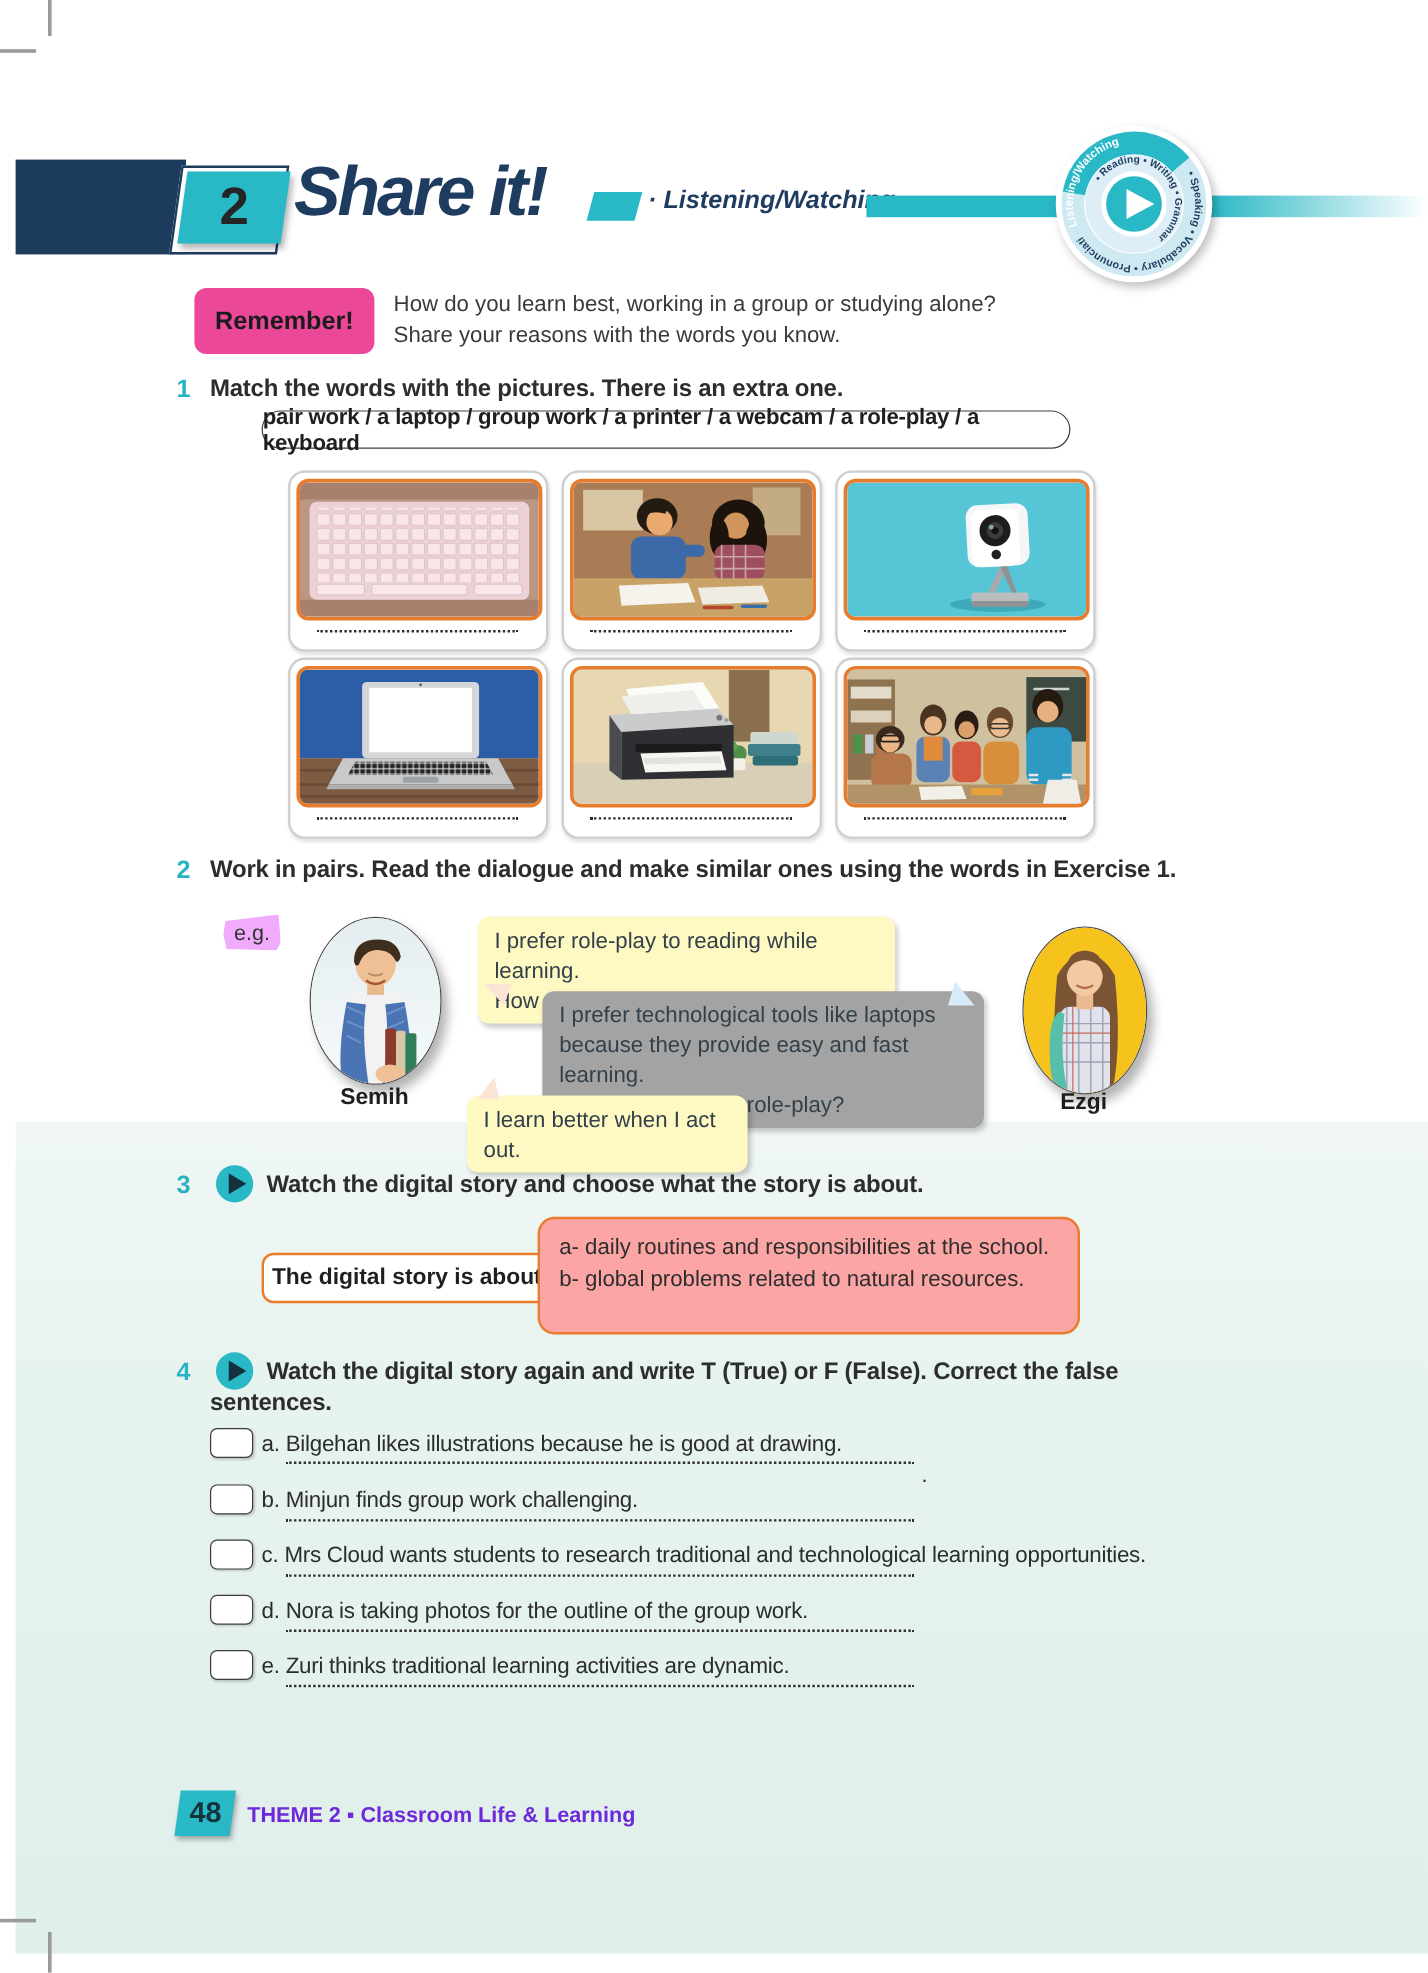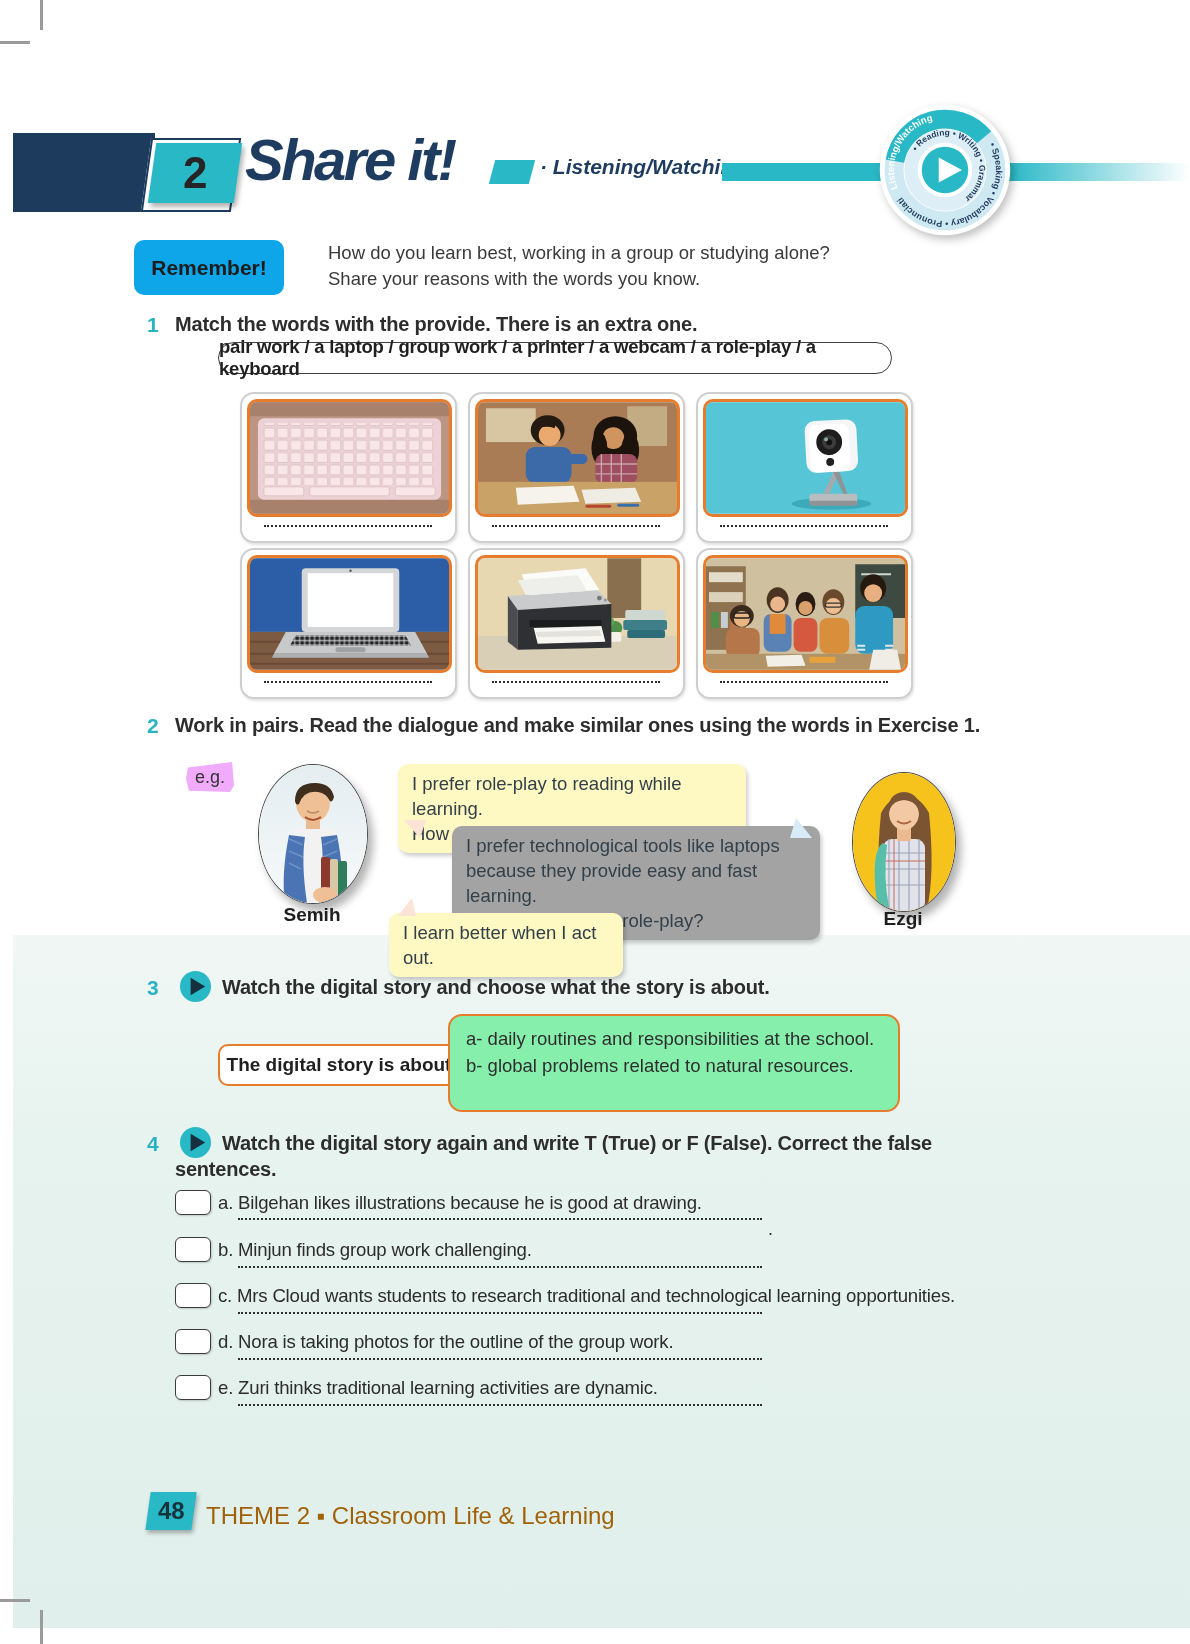--- a/index.html
+++ b/index.html
@@ -19,21 +19,21 @@
   .unit-teal span{font-size:44px;font-weight:700;color:#252525;transform:skewX(8deg)}
   .title{left:245px;top:126px;font:italic 700 58px "Liberation Sans",sans-serif;
       color:#1e3c5f;letter-spacing:-2.5px}
   .mini-pgram{left:492px;top:160px;width:40px;height:24px;background:#29b8c6;transform:skewX(-15deg)}
   .sec-label{left:540px;top:155px;font:italic 700 21px "Liberation Sans",sans-serif;color:#1e3c5f}
   .bar-solid{left:722px;top:163px;width:170px;height:18px;background:#29b8c6}
   .bar-fade{left:1008px;top:163px;width:182px;height:18px;
       background:linear-gradient(90deg,#29b8c6,rgba(41,184,198,0))}
   .badge{left:878px;top:103px;width:134px;height:134px;filter:drop-shadow(3px 4px 4px rgba(0,0,0,.25))}
   
-  .rem-box{left:134px;top:240px;width:150px;height:55px;background:#0ea5e9;border-radius:10px;
+  .rem-box{left:162px;top:240px;width:150px;height:55px;background:#ec4899;border-radius:10px;
       display:flex;align-items:center;justify-content:center;font-size:21px;font-weight:700;color:#1c1c1c}
   .rem-text{left:328px;top:240px;width:600px;font-size:18.5px;color:#3a3a3a;line-height:26px}
   
   .num{font-size:21px;font-weight:700;color:#29b3c2}
   .h{font-size:20px;font-weight:700;color:#2d2d2d;letter-spacing:-.2px}
   .play{width:33px;height:33px}
   
   .wordbank{left:218px;top:342px;width:672px;height:30px;border:1.8px solid #3f3f3f;border-radius:16px;
       background:#fff;display:flex;align-items:center;justify-content:center;
       font-size:18.5px;font-weight:700;color:#1f1f1f;letter-spacing:-.2px}
@@ -53,33 +53,33 @@
   .spk{font-size:19px;font-weight:700;color:#1e1e1e;text-align:center}
   .bubble{border-radius:10px;box-shadow:2px 3px 4px rgba(0,0,0,.2);padding:7px 14px;
       font-size:18.5px;color:#33404a;line-height:25px;white-space:pre-line}
   .b-salmon{background:#fef9c3}
   .b-blue{background:#a3a3a3}
   .tail{position:absolute;width:0;height:0}
   
   .stembox{left:218px;top:1044px;width:238px;height:38px;background:#fff;border:2.5px solid #e87c2d;
       border-radius:10px;display:flex;align-items:center;justify-content:center;
       font-size:19px;font-weight:700;color:#1f1f1f}
-  .optbox{left:448px;top:1014px;width:452px;height:98px;background:#86efac;border:2.5px solid #e87c2d;
+  .optbox{left:448px;top:1014px;width:452px;height:98px;background:#fca5a5;border:2.5px solid #e87c2d;
       border-radius:14px;padding:9px 0 0 16px;box-sizing:border-box;
       font-size:18.5px;color:#2e2e2e;line-height:27px}
   .chk{position:absolute;width:34px;height:23px;background:#fff;border:1.6px solid #3c3c3c;
       border-radius:6px;box-shadow:1px 1px 2px rgba(0,0,0,.18)}
   .item-t{position:absolute;font-size:18.6px;color:#2c2c2c;letter-spacing:-.2px;white-space:nowrap}
   .dots{position:absolute;border-bottom:2.6px dotted #2e2e2e;width:524px}
   .trail{position:absolute;font-size:18px;color:#2c2c2c}
   
   .pg-badge{left:148px;top:1492px;width:46px;height:38px;background:#29b8c6;transform:skewX(-8deg);
       box-shadow:2px 3px 4px rgba(0,0,0,.3);display:flex;align-items:center;justify-content:center}
   .pg-badge span{font-size:24px;font-weight:700;color:#14333b;transform:skewX(8deg)}
-  .theme{left:206px;top:1502px;font-size:24px;font-weight:400;color:#a16207}
+  .theme{left:206px;top:1502px;font-size:18px;font-weight:700;color:#6d28d9}
 </style>
 </head>
 <body>
 
 <div class="abs page-lower"></div>
 
 <div class="abs crop" style="left:40px;top:0;width:3px;height:30px"></div>
 <div class="abs crop" style="left:0;top:41px;width:30px;height:3px"></div>
 <div class="abs crop" style="left:0;top:1599px;width:30px;height:3px"></div>
 <div class="abs crop" style="left:40px;top:1610px;width:3px;height:34px"></div>
@@ -121,21 +121,21 @@
   </svg>
 </div>
 
 <div class="abs rem-box">Remember!</div>
 <div class="abs rem-text">
   <div>How do you learn best, working in a group or studying alone?</div>
   <div>Share your reasons with the words you know.</div>
 </div>
 
 <div class="abs num" style="left:147px;top:313px">1</div>
-<div class="abs h" style="left:175px;top:313px">Match the words with the provide. There is an extra one.</div>
+<div class="abs h" style="left:175px;top:313px">Match the words with the pictures. There is an extra one.</div>
 <div class="abs wordbank">pair work / a laptop / group work / a printer / a webcam / a role-play / a keyboard</div>
 
 <div class="abs card" style="left:240px;top:392px">
   <div class="ph">
     <svg viewBox="0 0 200 112">
       <rect width="200" height="112" fill="#bb9683"></rect>
       <rect y="0" width="200" height="14" fill="#a8816d"></rect>
         <rect y="98" width="200" height="14" fill="#a8816d"></rect>
       <rect x="8" y="16" width="184" height="82" rx="6" fill="#ecd2d6"></rect>
       <defs>

